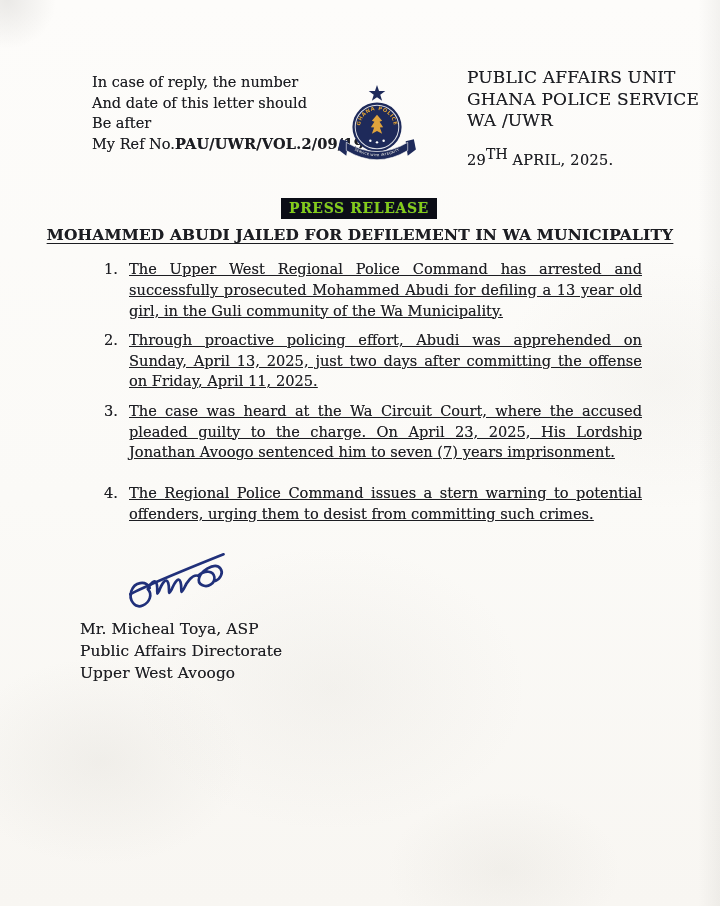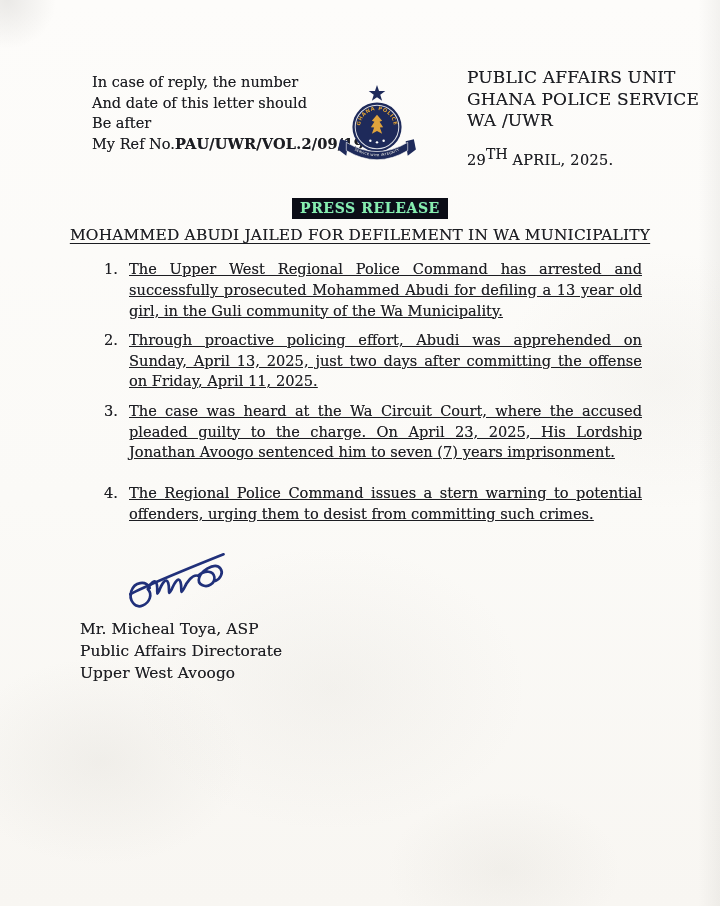--- a/index.html
+++ b/index.html
@@ -23,30 +23,30 @@
   }
   .abs{position:absolute;}
   
   .reply-note{left:92px;top:72px;font-size:14.5px;line-height:20.5px;width:330px;}
   .ref-number{font-weight:bold;letter-spacing:.2px;}
   .unit-block{left:467px;top:67px;font-size:17px;line-height:21.5px;letter-spacing:.2px;}
   .date-line{left:467px;top:146px;font-size:14.5px;letter-spacing:.3px;}
   .date-line sup{font-size:14px;letter-spacing:0;}
   
   .press-release{
-    left:292px;top:198px;
-    background:#0b0d16;color:#86efac;
+    left:281px;top:198px;
+    background:#0b0d16;color:#84cc16;
     font-weight:bold;font-size:14px;letter-spacing:.6px;
     padding:2px 8px 3px 8px;
     text-shadow:0 0 1px rgba(90,120,200,.6);
   }
   
   .headline{
     left:0;top:226px;width:720px;text-align:center;
-    font-weight:normal;font-size:15.4px;letter-spacing:.2px;
+    font-weight:bold;font-size:15.4px;letter-spacing:.2px;
     text-decoration:underline;text-underline-offset:3px;
     -webkit-text-decoration:underline;
   }
   
   .body-list{left:104px;top:259px;width:538px;margin:0;padding:0;list-style:none;}
   .body-list li{
     display:grid;grid-template-columns:25px 1fr;
     font-size:14.6px;line-height:20.8px;margin:0 0 8.5px 0;
   }
   .body-list li .ptext{text-align:justify;text-decoration:underline;}

